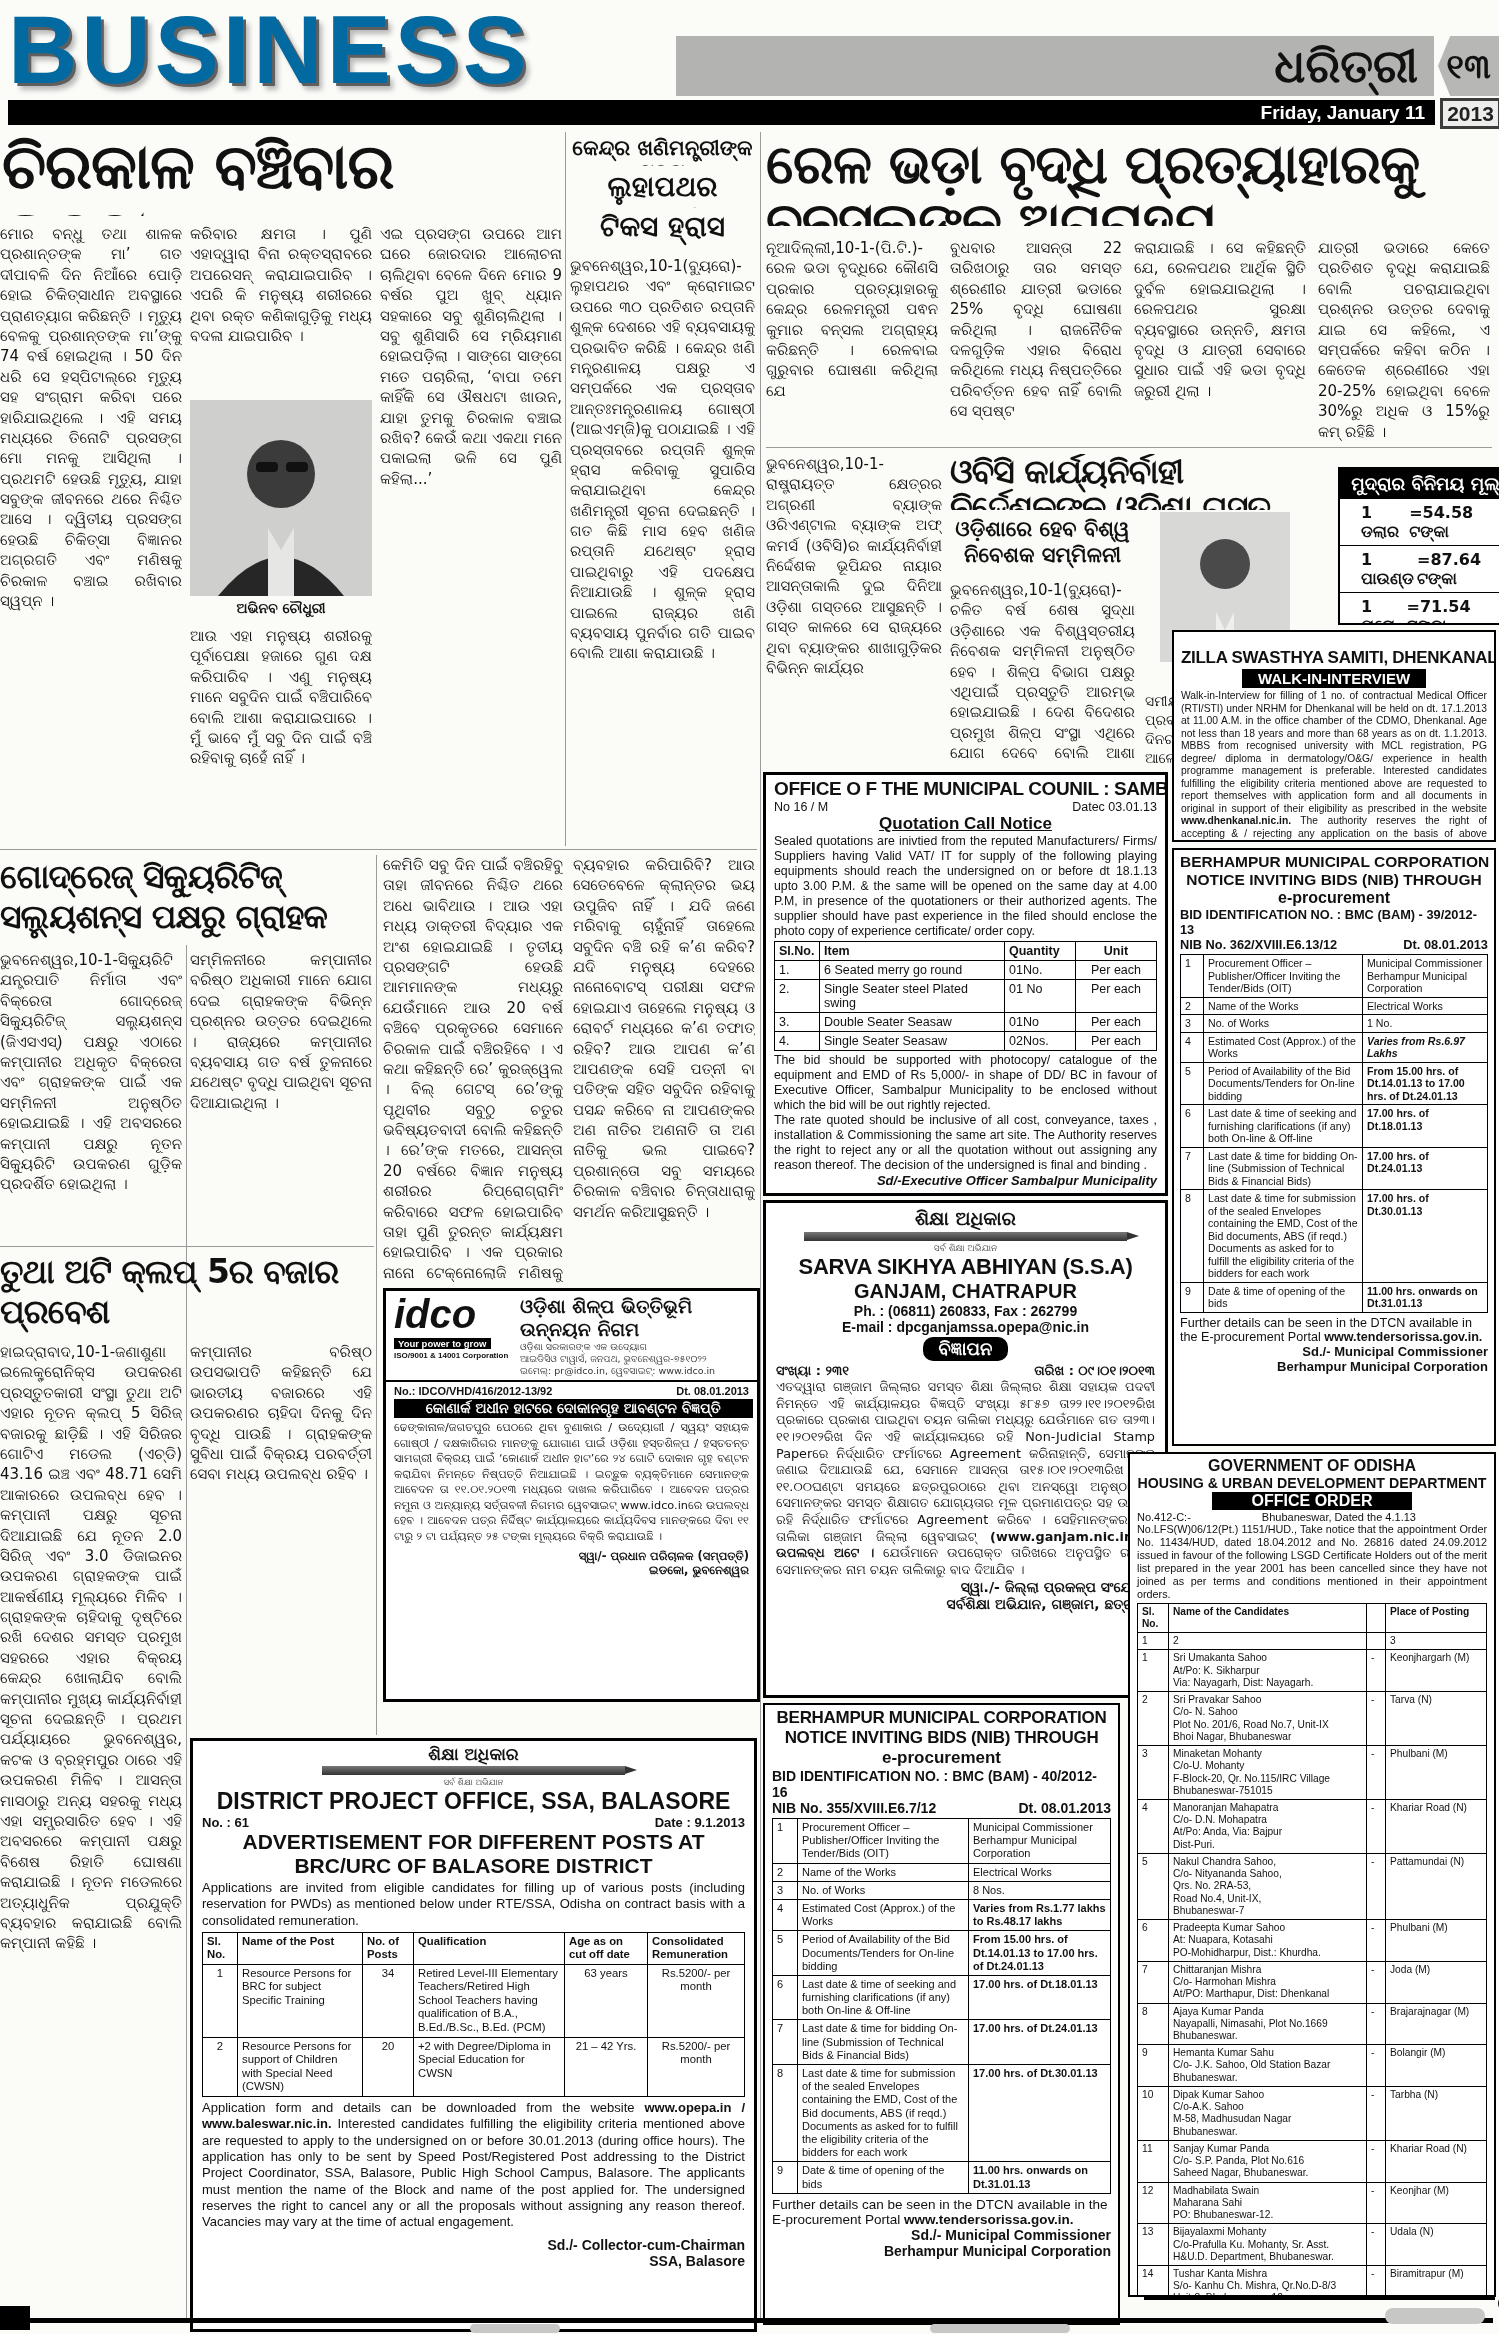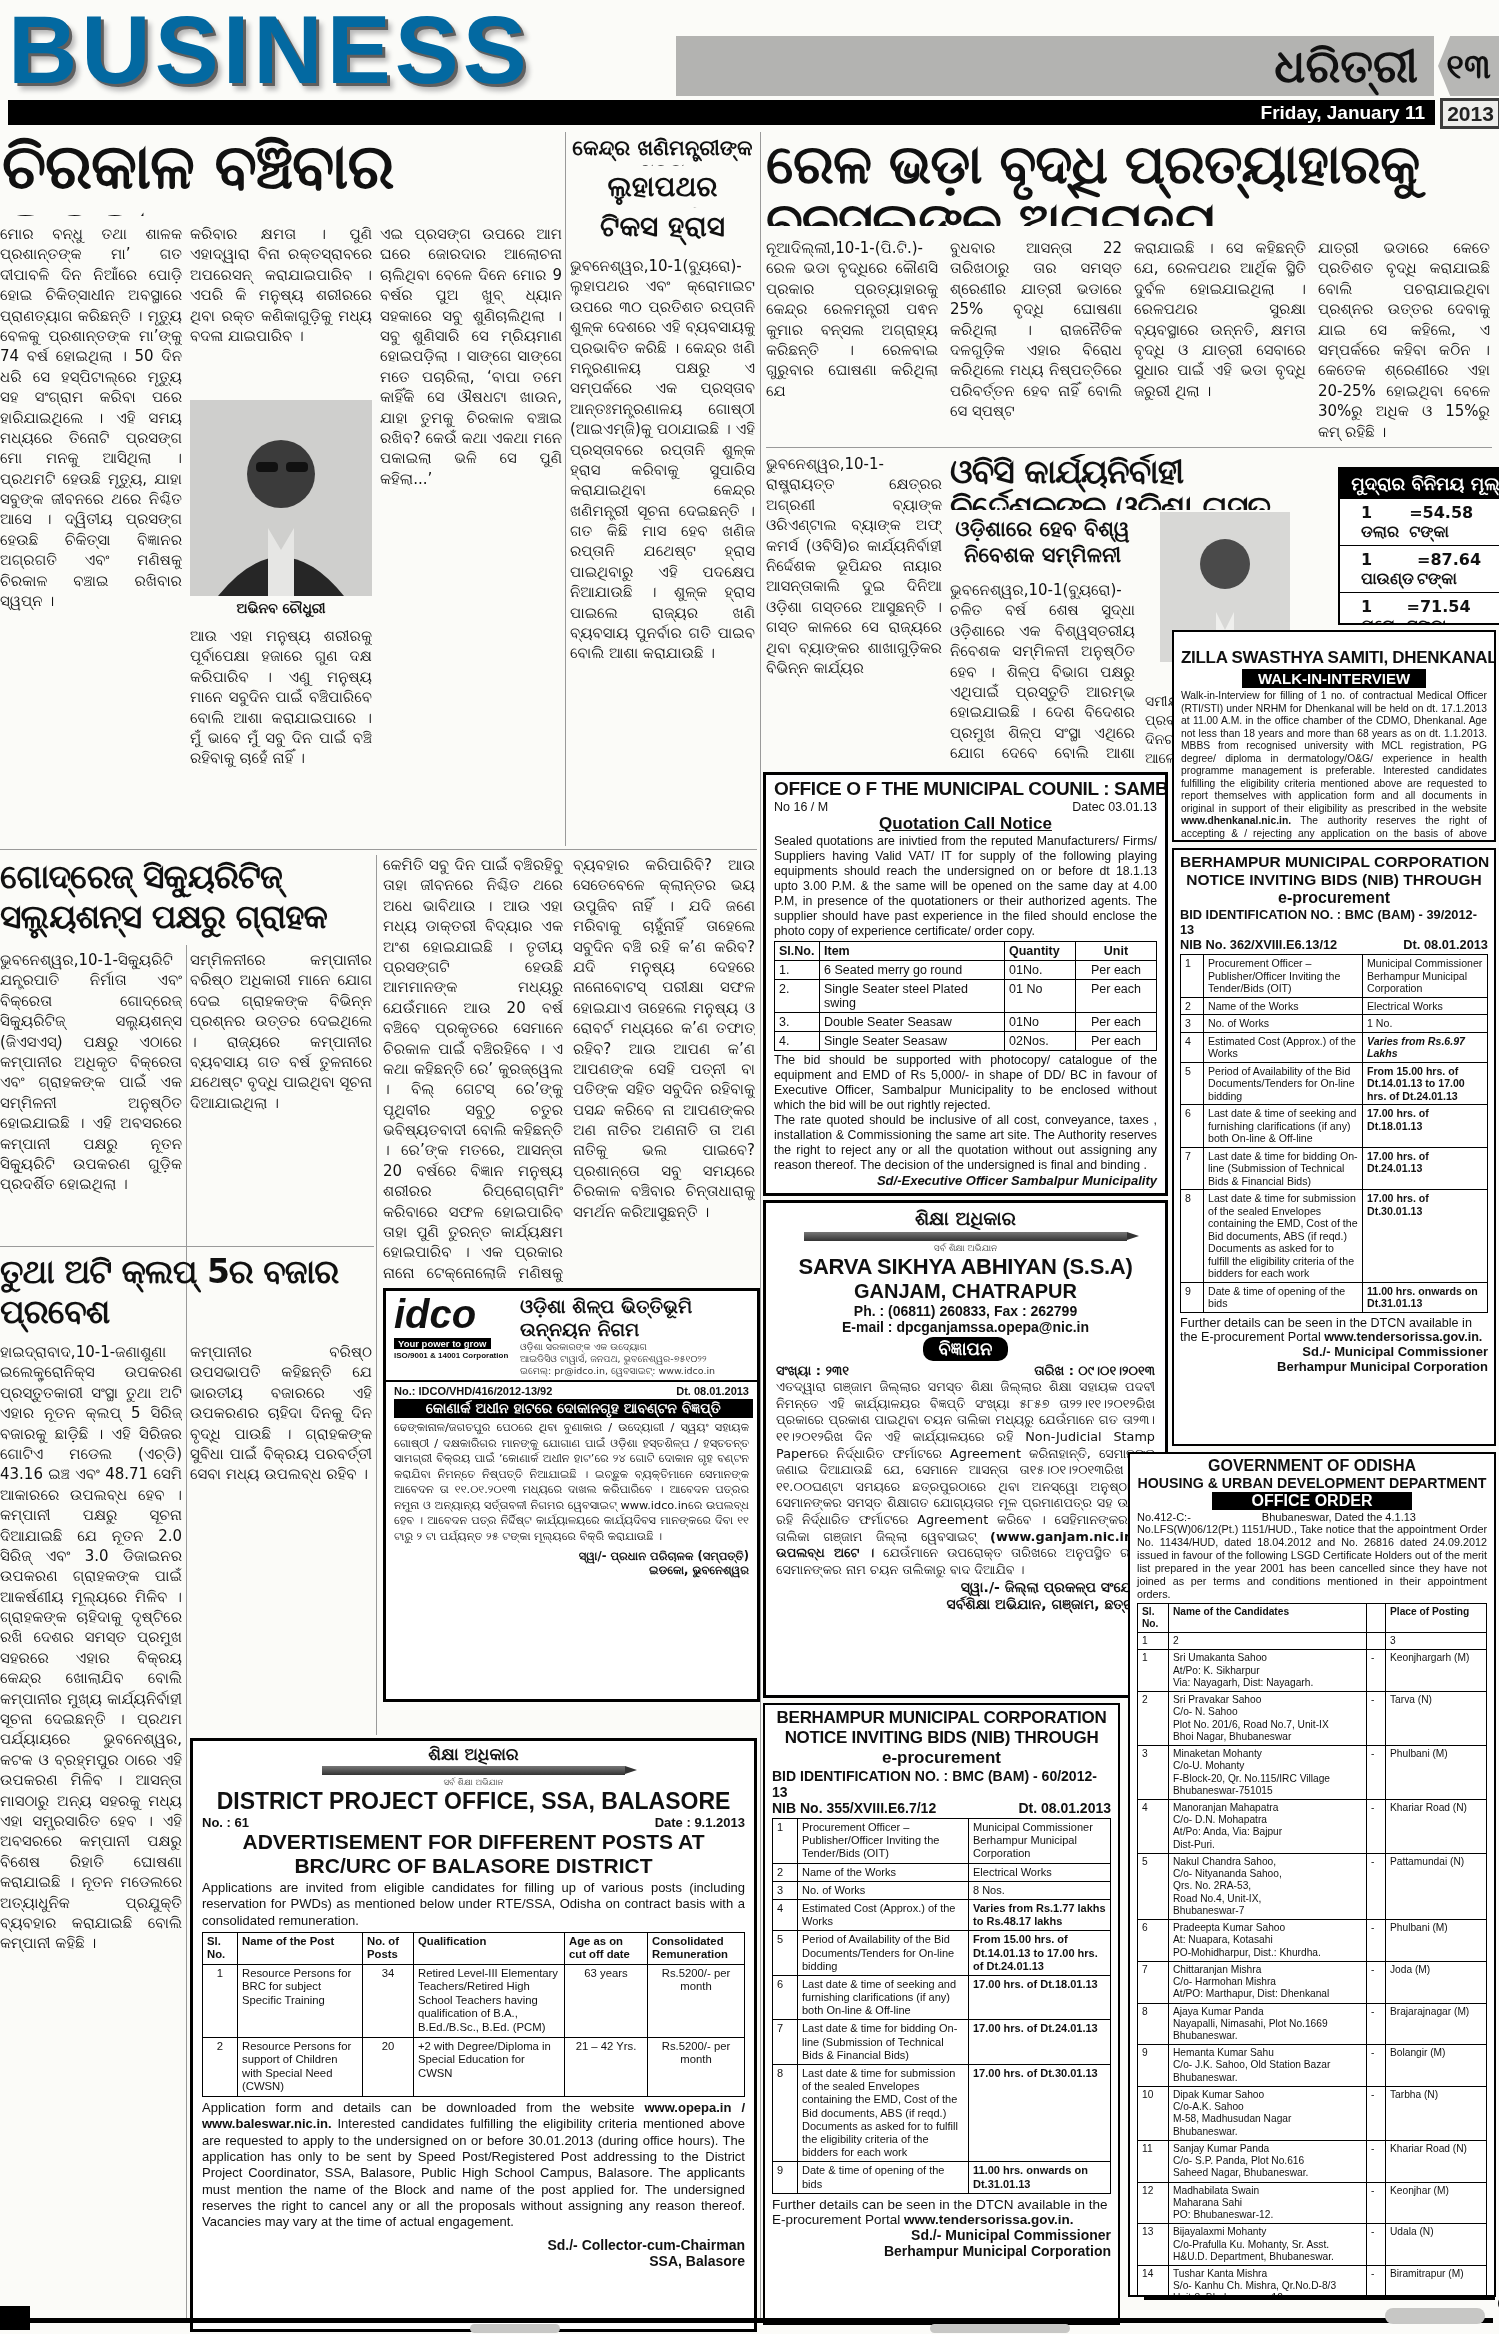--- a/index.html
+++ b/index.html
@@ -499,21 +499,21 @@
       <span>Interested candidates fulfilling the eligibility criteria mentioned above are requested to apply to the undersigned on or before 30.01.2013 (during office hours). The application has only to be sent by Speed Post/Registered Post addressing to the District Project Coordinator, SSA, Balasore, Public High School Campus, Balasore. The applicants must mention the name of the Block and name of the post applied for. The undersigned reserves the right to cancel any or all the proposals without assigning any reason thereof. Vacancies may vary at the time of actual engagement.</span>
     </div>
     <div class="rightsig" style="font-size:14px;margin-top:6px;">Sd./- Collector-cum-Chairman</div>
     <div class="rightsig" style="font-size:14px;">SSA, Balasore</div>
   </div>
 
   <div class="abs notice eng" style="left:763px;top:1703px;width:357px;height:622px;padding:3px 7px;">
     <div class="ncenter" style="font-size:17px;white-space:nowrap;letter-spacing:-0.3px;">BERHAMPUR MUNICIPAL CORPORATION</div>
     <div class="ncenter" style="font-size:17px;white-space:nowrap;letter-spacing:-0.3px;">NOTICE INVITING BIDS (NIB) THROUGH</div>
     <div class="ncenter" style="font-size:17px;">e-procurement</div>
-    <div style="font-weight:bold;font-size:14px;">BID IDENTIFICATION NO. : BMC (BAM) - 60/2012-13</div>
+    <div style="font-weight:bold;font-size:14px;">BID IDENTIFICATION NO. : BMC (BAM) - 40/2012-16</div>
     <div style="display:flex;justify-content:space-between;font-weight:bold;font-size:14px;">
       <span>NIB No. 355/XVIII.E6.7/12</span>
       <span>Dt. 08.01.2013</span>
     </div>
     <table class="tbl" style="font-size:11px;line-height:1.2;margin-top:2px;">
       <tbody>
           <tr>
             <td style="width:16px;">1</td>
             <td style="width:162px;">Procurement Officer – Publisher/Officer Inviting the Tender/Bids (OIT)</td>
             <td>Municipal Commissioner Berhampur Municipal Corporation</td>

